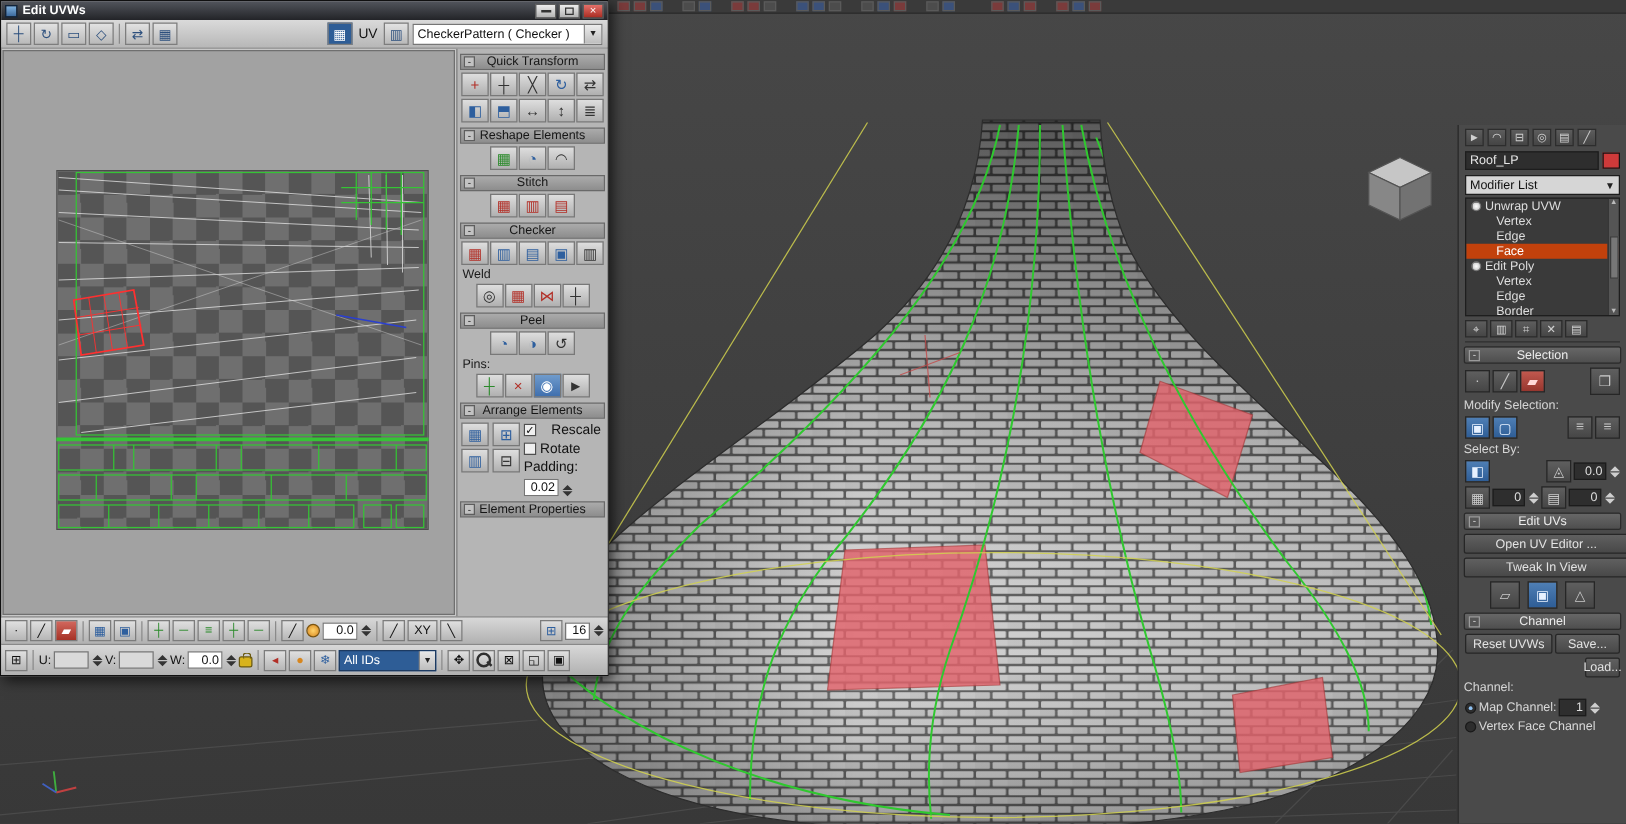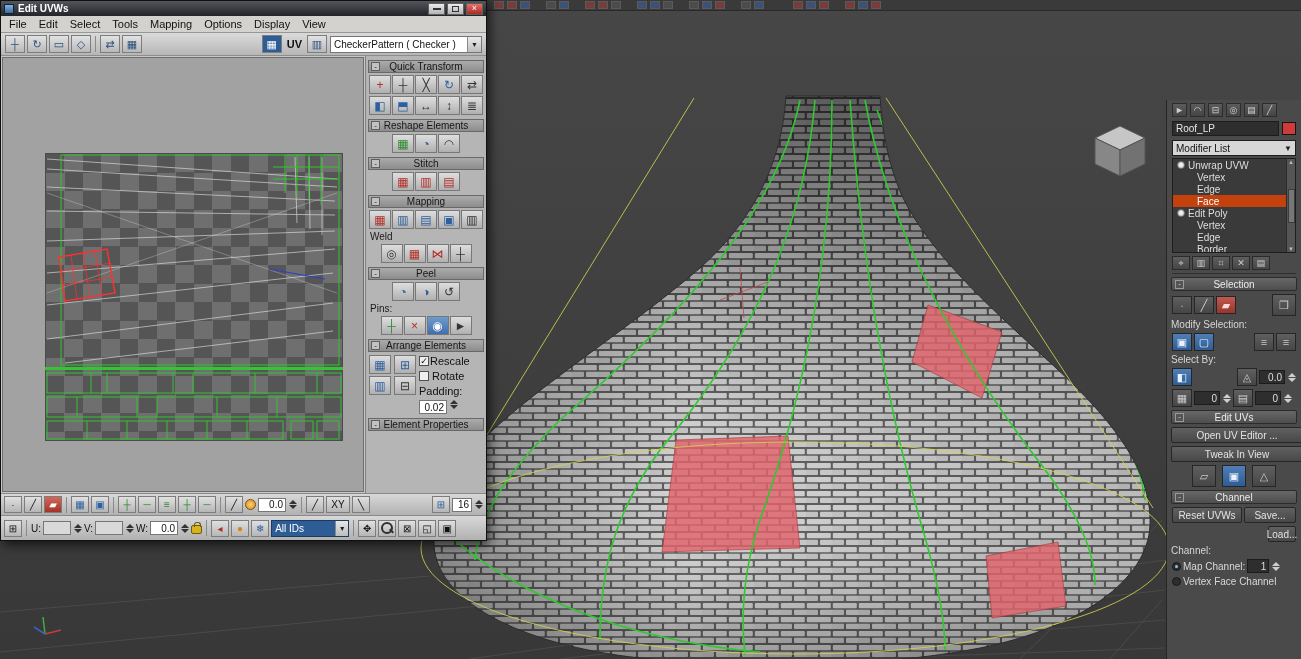--- a/index.html
+++ b/index.html
@@ -83,21 +83,21 @@
 .menu span{padding:1px 6px}
 .dtool{height:23px;background:linear-gradient(#dadada,#b7b7b7);border-bottom:1px solid #8d8d8d;
   display:flex;align-items:center;gap:2px;padding:0 4px;flex:0 0 auto}
 .tbtn{width:20px;height:18px;background:linear-gradient(#e2e2e2,#b9b9b9);border:1px solid #7d7d7d;
   display:flex;align-items:center;justify-content:center;font-size:11px;color:#2c4f7d;flex:0 0 auto}
 .tbtn.checker-on{background:#2e5d96;color:#fff}
 .combo{width:152px;height:17px;background:#fff;border:1px solid #767676;display:flex;align-items:center;
   justify-content:space-between;font-size:10px;padding-left:3px;overflow:hidden;white-space:nowrap}
 .combo .arr{width:14px;height:15px;background:linear-gradient(#ececec,#bdbdbd);border-left:1px solid #8a8a8a;
   display:flex;align-items:center;justify-content:center;font-size:7px;color:#222;flex:0 0 auto}
-.uvlabel{font-weight:bold;color:#111;margin:0 2px}
+.uvlabel{font-weight:normal;color:#111;margin:0 2px}
 
 .dlg-main{flex:1;display:flex;min-height:0}
 .canvas{flex:1;position:relative;background:#a2a2a2;border:1px solid #6f6f6f;margin:1px;overflow:hidden}
 .checker{position:absolute;left:42px;top:95px;width:298px;height:288px;
   background-image:conic-gradient(#6f6f6f 25%,#555555 0 50%,#6f6f6f 0 75%,#555555 0);
   background-size:37px 37px;border:1px solid #4b4b4b}
 .uvsvg{position:absolute;left:42px;top:95px;width:298px;height:288px}
 
 .side{width:121px;background:#b5b5b5;border-left:1px solid #7f7f7f;padding:0 2px;overflow:hidden;flex:0 0 auto}
 .ph{height:13px;background:linear-gradient(#ababab,#8d8d8d);border:1px solid #696969;display:flex;
@@ -417,30 +417,20 @@
     <span class="wbtns">
       <span class="wbtn">
           <span class="bar"></span>
         </span>
       <span class="wbtn">
           <span class="box"></span>
         </span>
       <span class="wbtn close">×</span>
     </span>
   </div>
-  <div class="menu">
-    <span>File</span>
-    <span>Edit</span>
-    <span>Select</span>
-    <span>Tools</span>
-    <span>Mapping</span>
-    <span>Options</span>
-    <span>Display</span>
-    <span>View</span>
-  </div>
   <div class="dtool">
     <span class="tbtn">┼</span>
     <span class="tbtn">↻</span>
     <span class="tbtn">▭</span>
     <span class="tbtn">◇</span>
     <span class="sep"></span>
     <span class="tbtn">⇄</span>
     <span class="tbtn">▦</span>
     <span style="margin-left:auto;display:flex;align-items:center;gap:3px">
       <span class="tbtn checker-on">▦</span>
@@ -537,21 +527,21 @@
         <span>Stitch</span>
       </div>
       <div class="prow">
         <span class="pbtn g-red">▦</span>
         <span class="pbtn g-red">▥</span>
         <span class="pbtn g-red">▤</span>
       </div>
 
       <div class="ph">
         <span class="pm">-</span>
-        <span>Mapping</span>
+        <span>Checker</span>
       </div>
       <div class="prow">
         <span class="pbtn g-red">▦</span>
         <span class="pbtn g-blue">▥</span>
         <span class="pbtn g-blue">▤</span>
         <span class="pbtn g-blue">▣</span>
         <span class="pbtn g-dark">▥</span>
       </div>
       <div class="small-lbl">Weld</div>
       <div class="prow">
@@ -585,30 +575,30 @@
       <div style="display:flex;gap:3px;margin:3px 1px;align-items:flex-start">
         <div style="display:flex;flex-direction:column;gap:2px">
           <span class="pbtn g-blue">▦</span>
           <span class="pbtn g-blue">▥</span>
         </div>
         <div style="display:flex;flex-direction:column;gap:2px">
           <span class="pbtn g-blue">⊞</span>
           <span class="pbtn g-dark">⊟</span>
         </div>
         <div style="display:flex;flex-direction:column;gap:3px;flex:1">
-          <span style="display:flex;align-items:center;gap:1px">
+          <span style="display:flex;align-items:center;gap:12px">
             <span class="cb on"></span>
             <span>Rescale</span>
           </span>
           <span style="display:flex;align-items:center;gap:3px">
             <span class="cb"></span>
             <span>Rotate</span>
           </span>
           <span>Padding:</span>
-          <span style="display:flex;align-items:flex-start;gap:2px">
+          <span style="display:flex;align-items:flex-end;gap:2px">
             <span class="wfield">0.02</span>
             <span class="spin dark">
                 <i class="up"></i>
                 <i class="dn"></i>
               </span>
           </span>
         </div>
       </div>
 
       <div class="ph">

